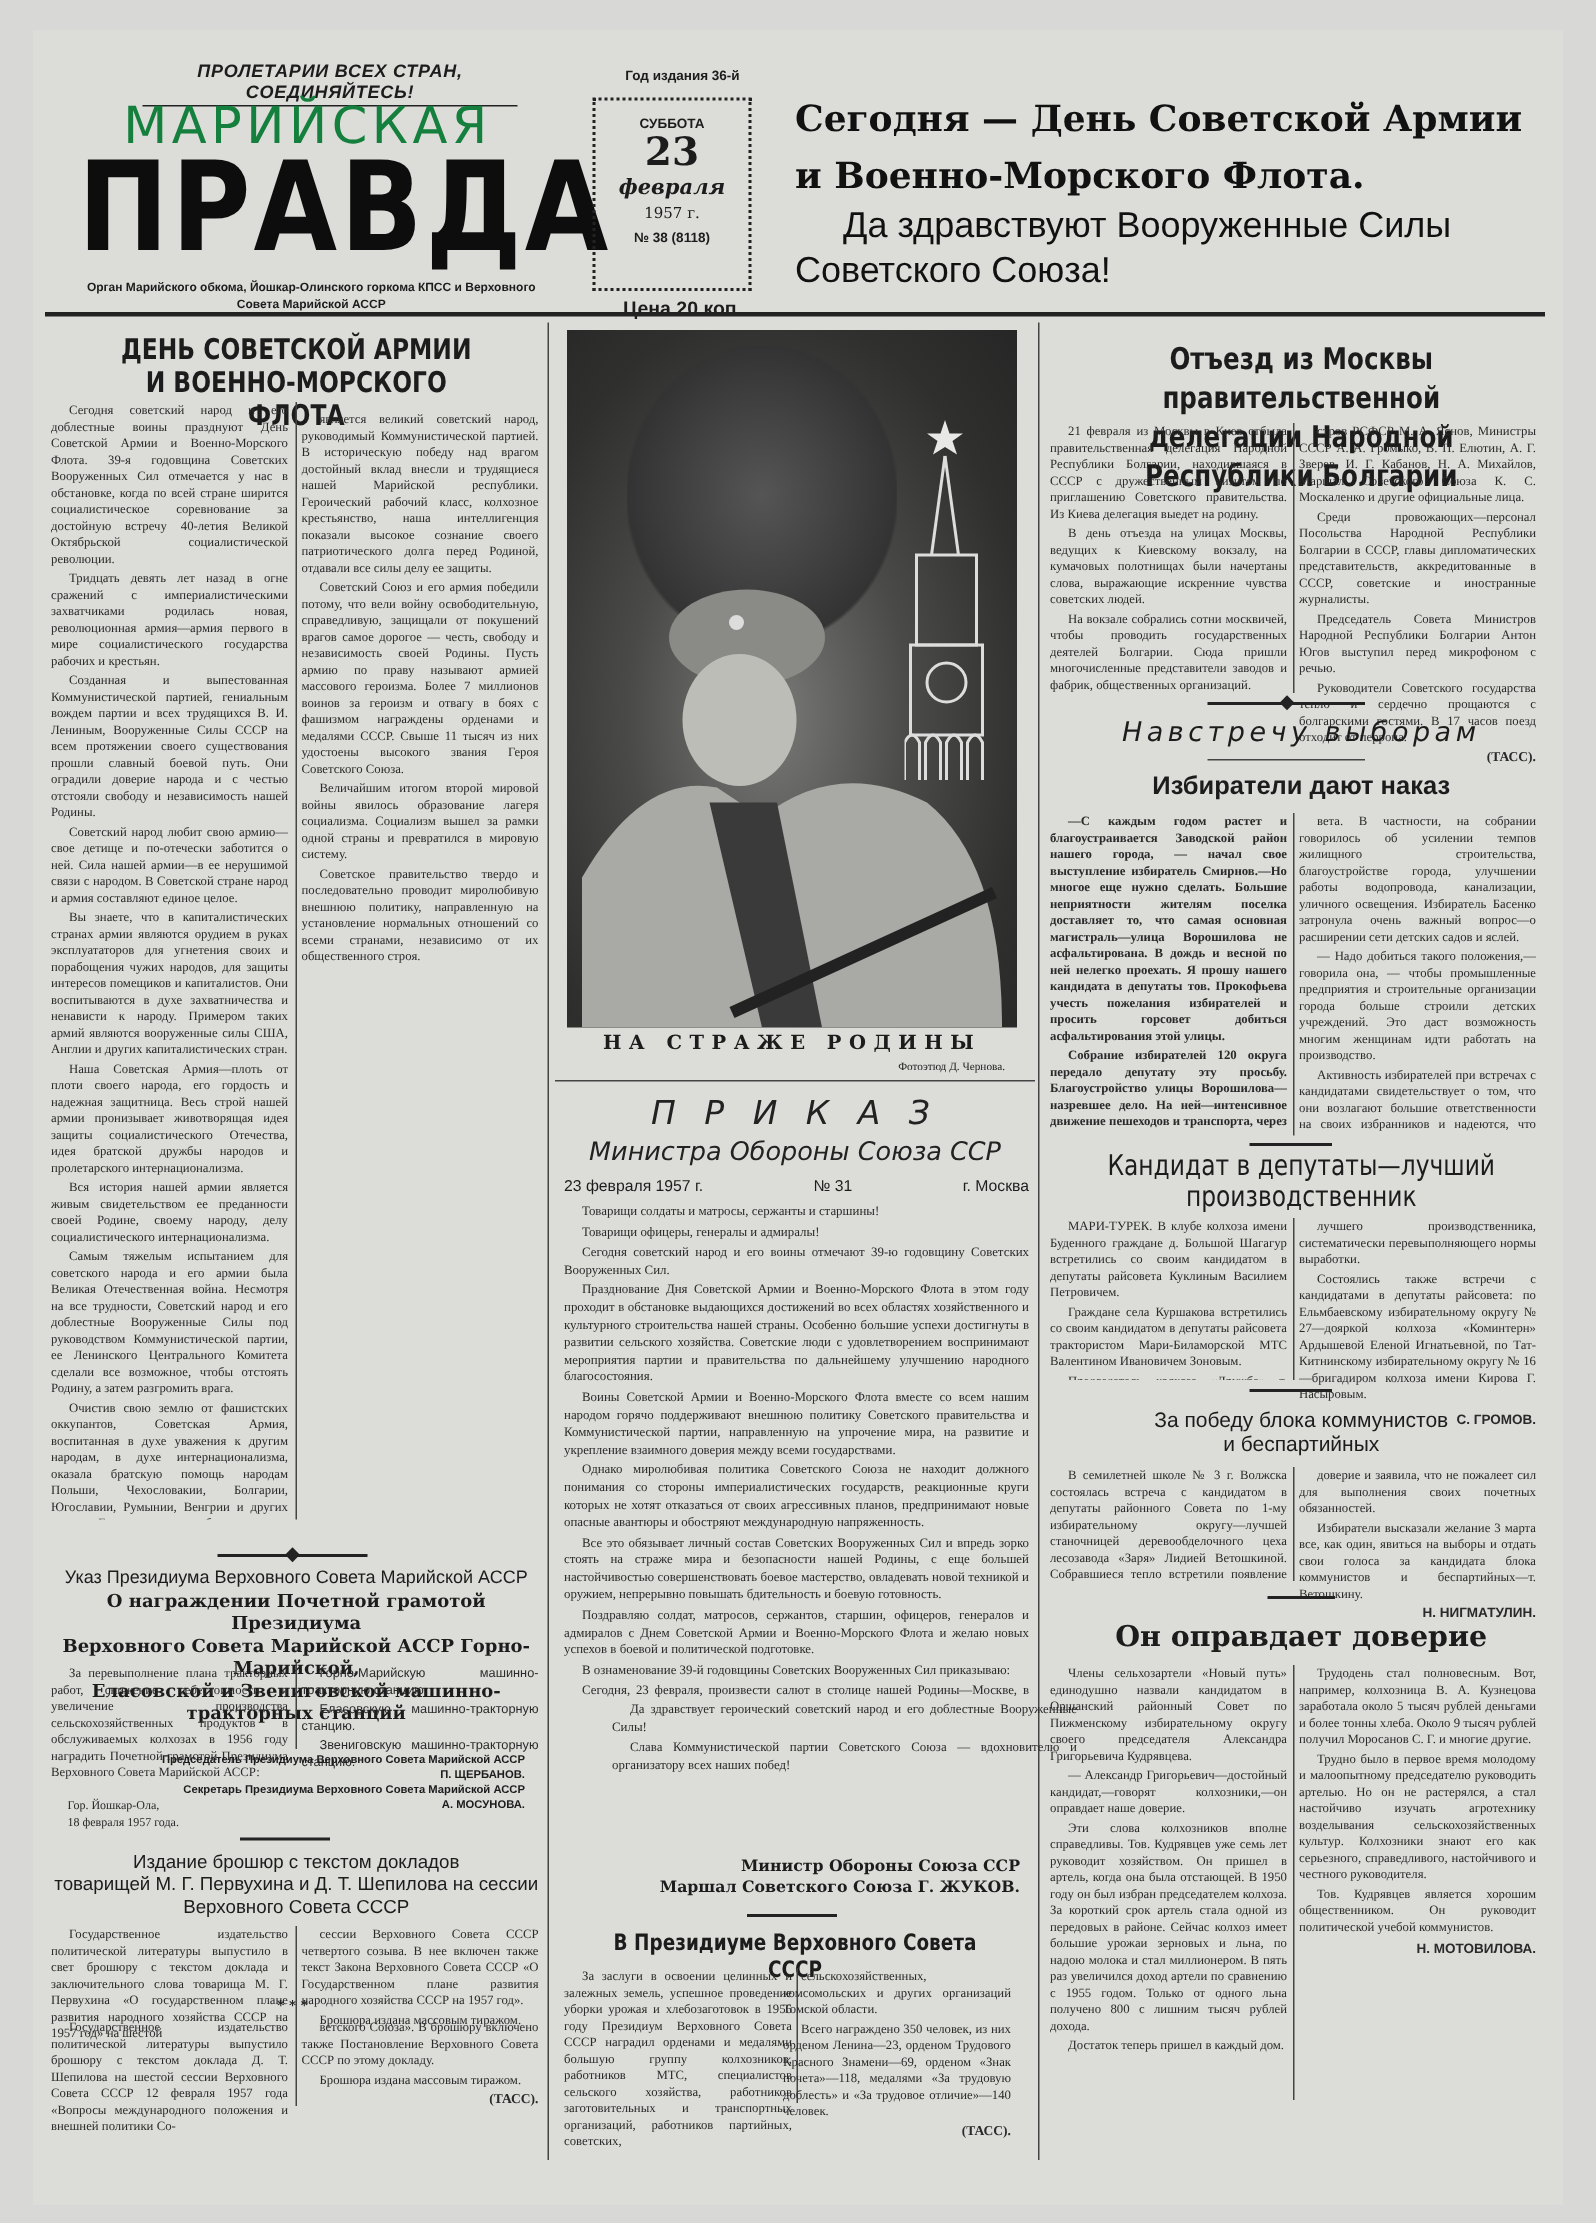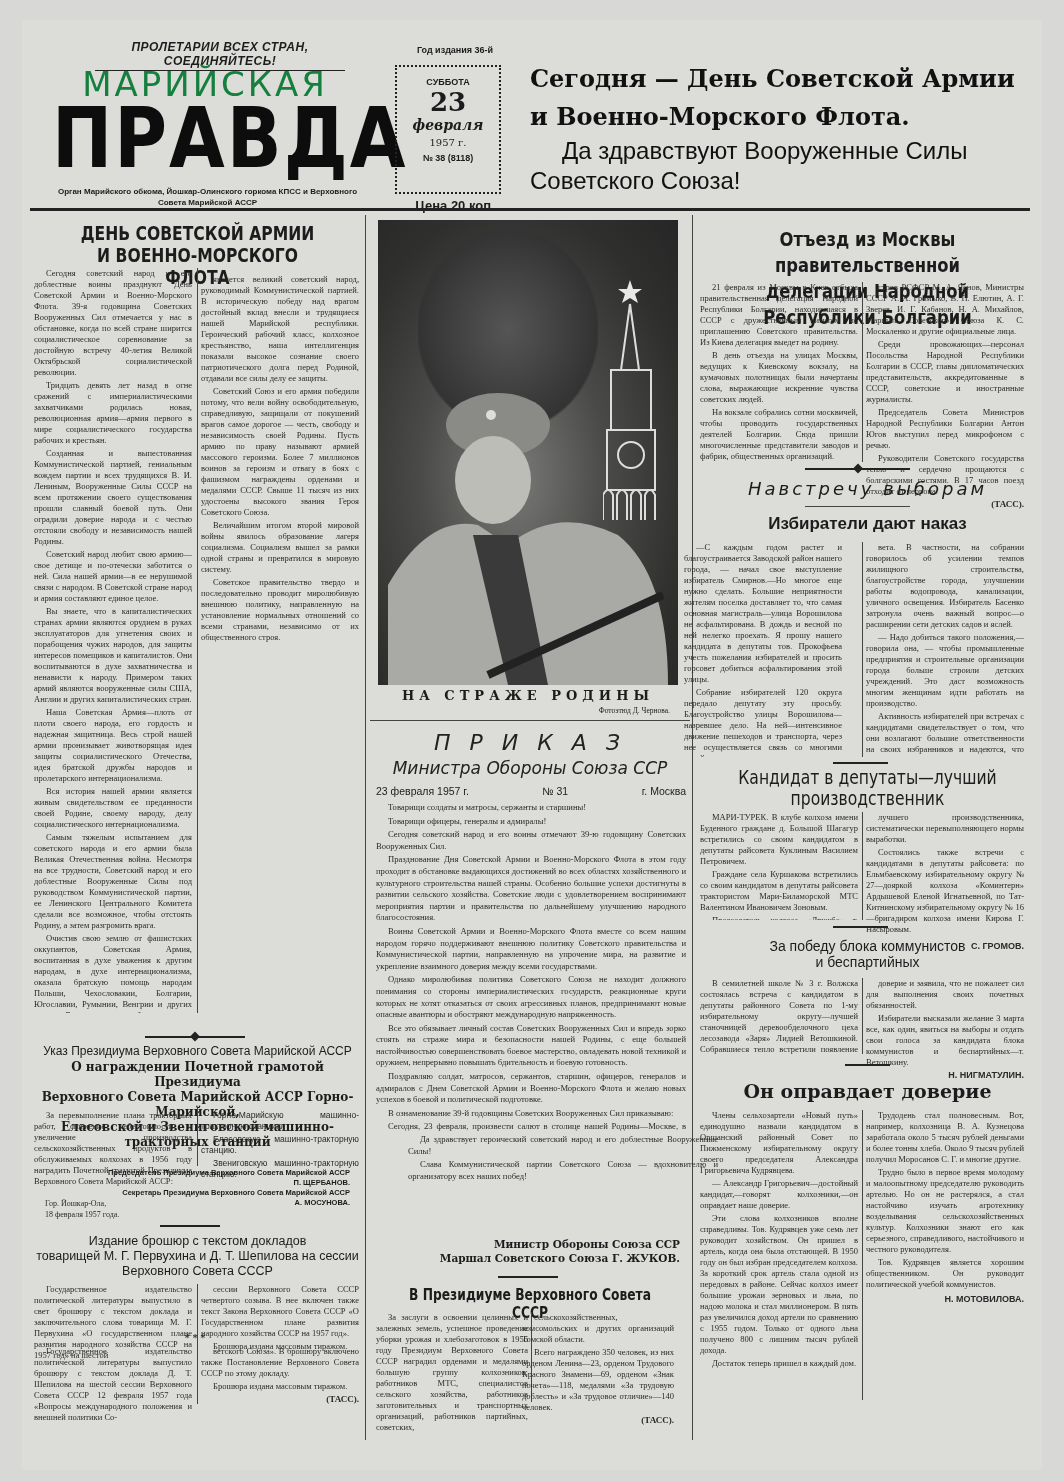--- a/index.html
+++ b/index.html
@@ -233,21 +233,21 @@
   <p>Руководители Советского государства тепло и сердечно прощаются с болгарскими гостями. В 17 часов поезд отходит от перрона.</p>
   <div class="sig" style="font-family:'Liberation Serif',serif;">(ТАСС).</div>
 </div>
 
 <div class="ornament" style="left:805px;top:468px;width:105px;">
     <div class="dot"></div>
   </div>
 <div class="abs" style="left:700px;top:478px;width:335px;text-align:center;font-family:'DejaVu Sans',sans-serif;font-style:italic;font-size:18px;letter-spacing:3px;">Навстречу выборам</div>
 <div class="abs hrule" style="left:805px;top:506px;width:105px;"></div>
 <div class="abs head-sans" style="left:700px;top:514px;width:335px;font-size:17px;font-weight:bold;">Избиратели дают наказ</div>
-<div class="abs col" style="left:684px;top:542px;width:158px;height:215px;overflow:hidden;">
+<div class="abs col" style="left:700px;top:542px;width:158px;height:215px;overflow:hidden;font-weight:bold;">
   <p>—С каждым годом растет и благоустраивается Заводской район нашего города, — начал свое выступление избиратель Смирнов.—Но многое еще нужно сделать. Большие неприятности жителям поселка доставляет то, что самая основная магистраль—улица Ворошилова не асфальтирована. В дождь и весной по ней нелегко проехать. Я прошу нашего кандидата в депутаты тов. Прокофьева учесть пожелания избирателей и просить горсовет добиться асфальтирования этой улицы.</p>
   <p>Собрание избирателей 120 округа передало депутату эту просьбу. Благоустройство улицы Ворошилова—назревшее дело. На ней—интенсивное движение пешеходов и транспорта, через нее осуществляется связь со многими стройками, промышленными предприятиями и районами.</p>
 
 </div>
 <div class="abs vrule" style="left:862px;top:542px;height:215px;"></div>
 <div class="abs col" style="left:866px;top:542px;width:158px;height:215px;overflow:hidden;">
   <p>вета. В частности, на собрании говорилось об усилении темпов жилищного строительства, благоустройстве города, улучшении работы водопровода, канализации, уличного освещения. Избиратель Басенко затронула очень важный вопрос—о расширении сети детских садов и яслей.</p>
   <p>— Надо добиться такого положения,— говорила она, — чтобы промышленные предприятия и строительные организации города больше строили детских учреждений. Это даст возможность многим женщинам идти работать на производство.</p>
   <p>Активность избирателей при встречах с кандидатами свидетельствует о том, что они возлагают большие ответственности на своих избранников и надеются, что городской Совет нового состава учтет высказанные замечания, будет руководствоваться ими в своей практической деятельности.</p>
 </div>

